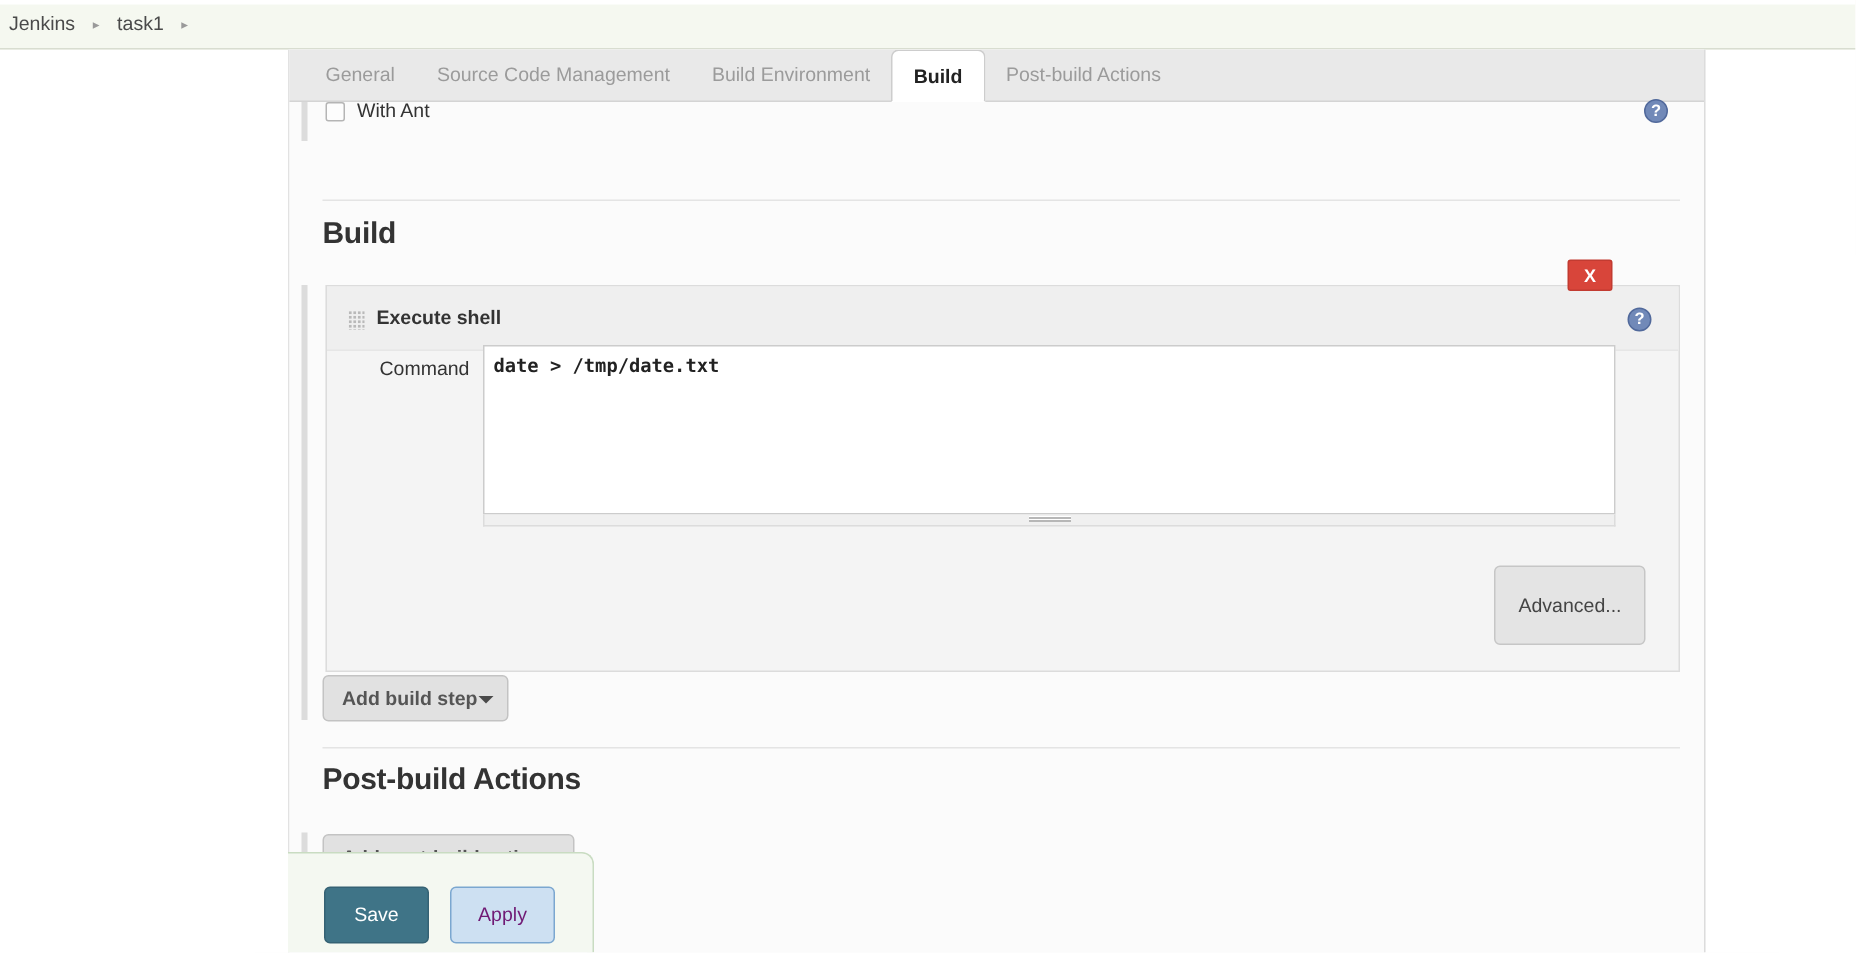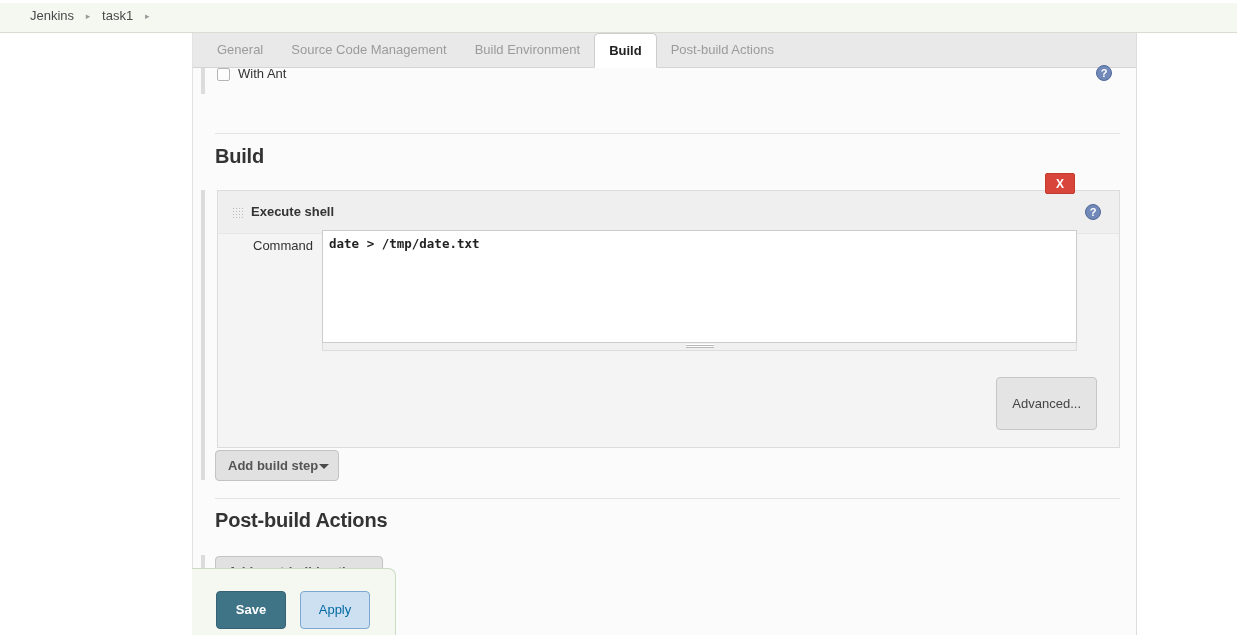--- a/index.html
+++ b/index.html
@@ -14,21 +14,21 @@
   }
   .page { position: relative; width: 1237px; height: 635px; background:#ffffff; }
 
   
   .breadcrumb-bar {
     position: absolute; left: 0; top: 0;
     width: 1237px; height: 33px;
     background: #f5f8f0;
     border-bottom: 1px solid #d8ddd0;
     display: flex; align-items: center;
-    padding-left: 24px;
+    padding-left: 0;
   }
   .crumb {
     font-size: 13px; color: #4a4a4a;
     padding: 0 6px; line-height: 32px; white-space: nowrap;
   }
   .crumb-sep {
     width: 16px; text-align: center; color: #9a9a9a; font-size: 9px;
     line-height: 32px;
   }
   .top-shadow {
@@ -233,31 +233,31 @@
     border-left: none;
     border-bottom: none;
     border-radius: 0 8px 0 0;
   }
   .btn-save {
     position: absolute; left: 24px; top: 22px;
     width: 70px; height: 38px;
     background: #3f7487;
     border: 1px solid #356274;
     border-radius: 4px;
-    color: #ffffff; font-size: 13px; font-weight: bold;
+    color: #ffffff; font-size: 13px; font-weight: normal;
     text-align: center; line-height: 36px;
     cursor: pointer;
   }
   .btn-apply {
     position: absolute; left: 108px; top: 22px;
     width: 70px; height: 38px;
     background: #cde0f2;
     border: 1px solid #7ba7d0;
     border-radius: 4px;
-    color: #0369a1; font-size: 13px;
+    color: #701a75; font-size: 13px;
     text-align: center; line-height: 36px;
     cursor: pointer;
   }
 </style>
 </head>
 <body>
 
 <div class="page">
 
   <div class="breadcrumb-bar">

